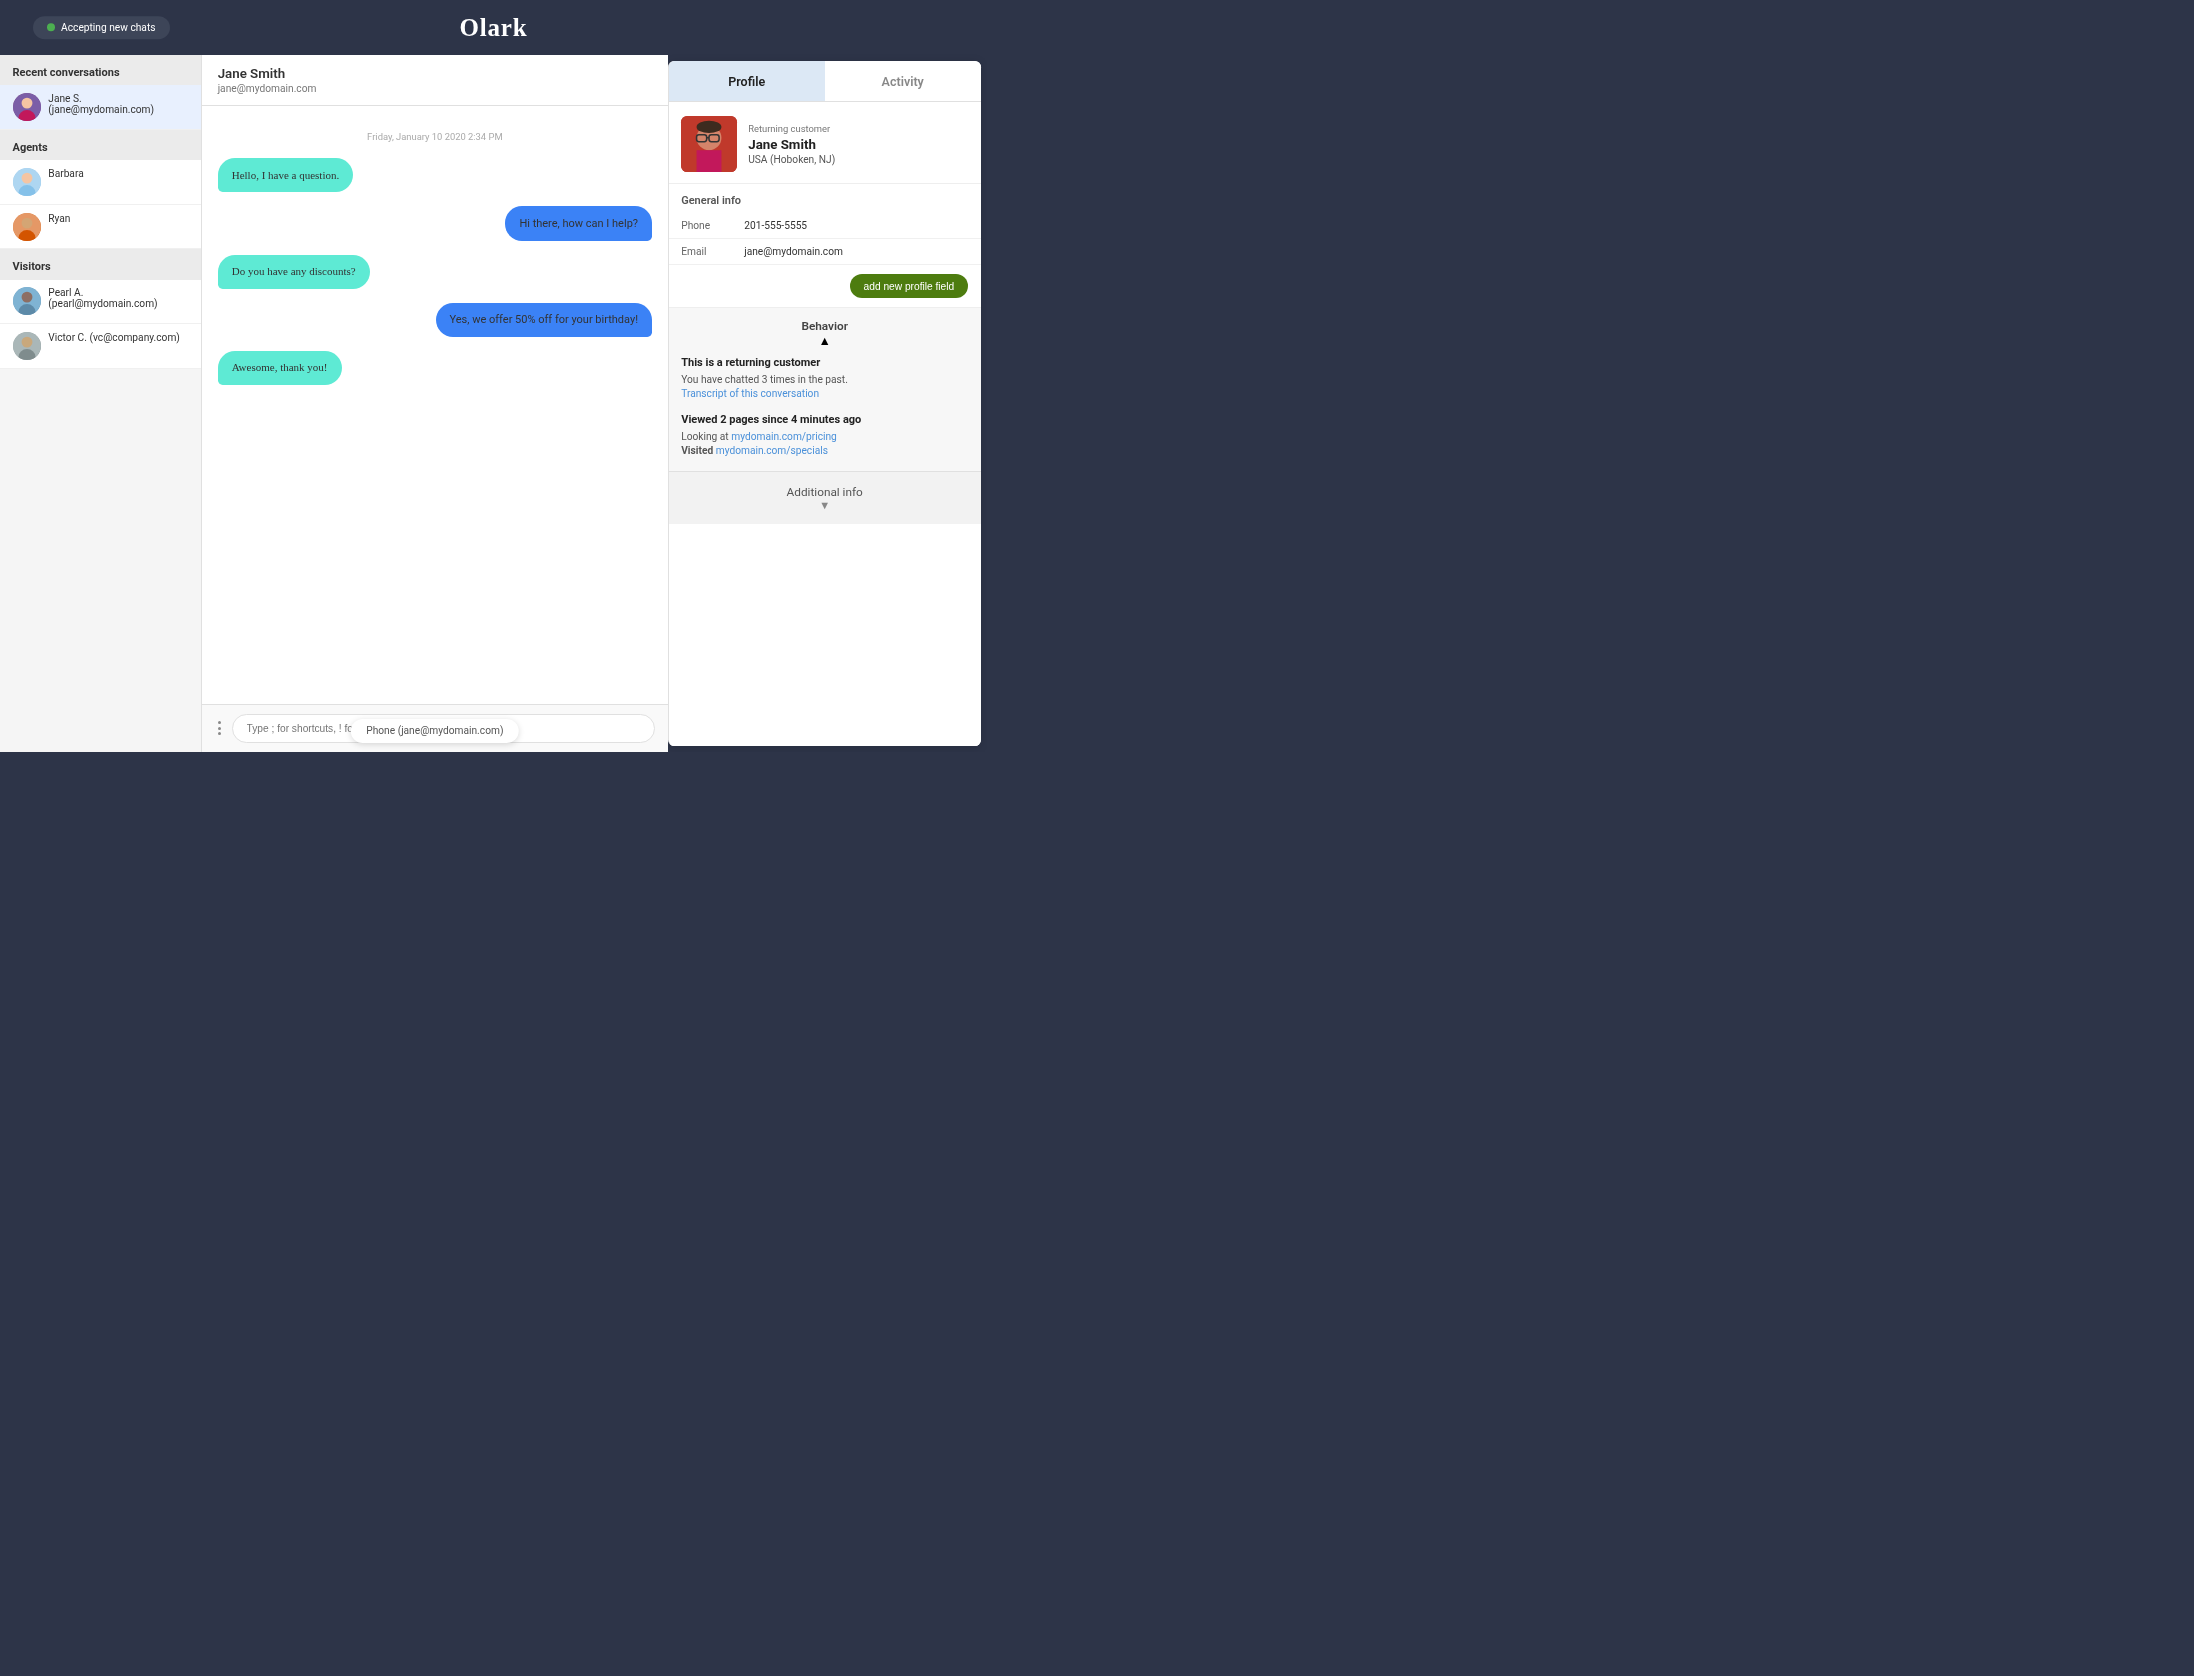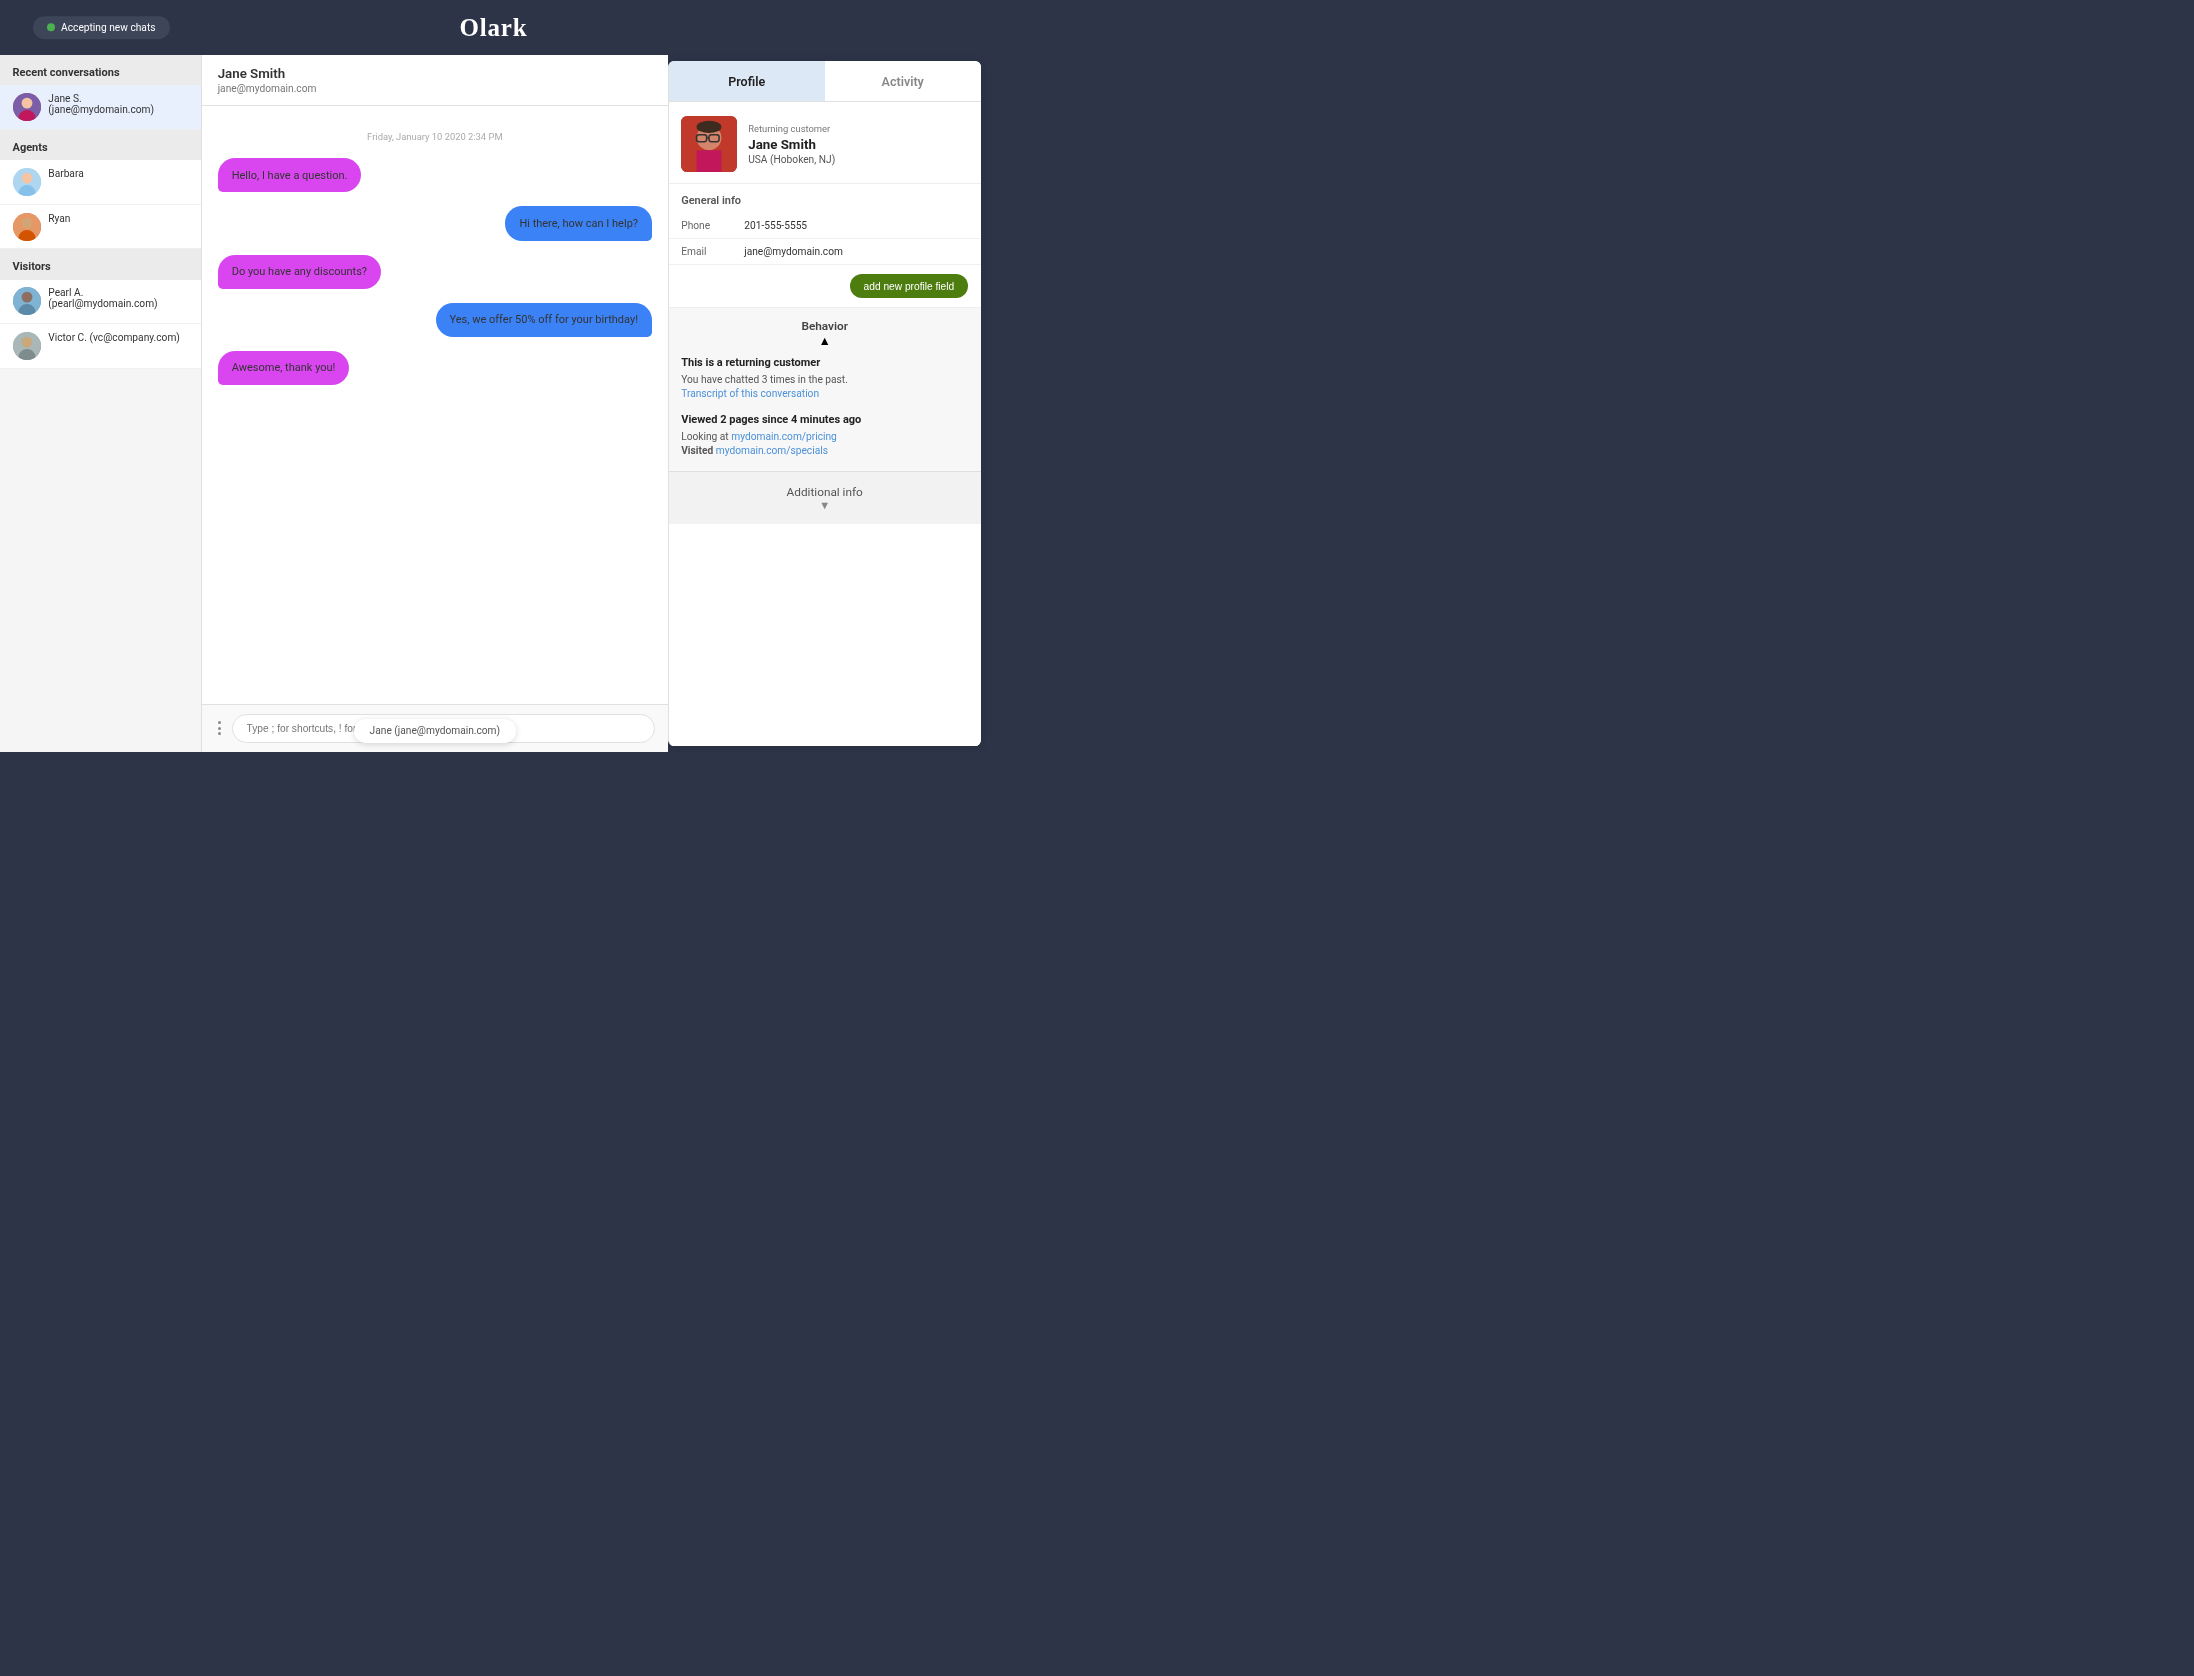--- a/index.html
+++ b/index.html
@@ -149,22 +149,23 @@
     .message-row.agent { justify-content: flex-end; }
     .bubble {
       max-width: 65%;
       padding: 9.4px 14px;
       border-radius: 17px;
       font-size: 11px;
       line-height: 1.4;
       color: #333;
     }
     .bubble.visitor {
-      background: #d946ef;
+      background: #5eead4;
       border-bottom-left-radius: 4.7px;
+      font-family: Liberation Serif, serif;
     }
     .bubble.agent {
       background: #3b82f6;
       border-bottom-right-radius: 4.7px;
     }
     .chat-input-area {
       display: flex;
       align-items: center;
       padding: 9.4px 12.5px;
       border-top: 0.8px solid #e0e0e0;
@@ -486,21 +487,21 @@
 
     <div class="chat-input-area">
       <div class="menu-dots">
         <div class="dot-line"></div>
         <div class="dot-line"></div>
         <div class="dot-line"></div>
       </div>
       <input class="chat-input" type="text" placeholder="Type ; for shortcuts, ! for commands, or : for emojis" style="">
     </div>
 
-    <div class="footer-tooltip">Jane (jane@mydomain.com)</div>
+    <div class="footer-tooltip">Phone (jane@mydomain.com)</div>
   </div>
 
   <div class="profile-panel">
     <div class="profile-tabs">
       <div class="profile-tab active">Profile</div>
       <div class="profile-tab">Activity</div>
     </div>
 
     <div class="profile-content">
 

